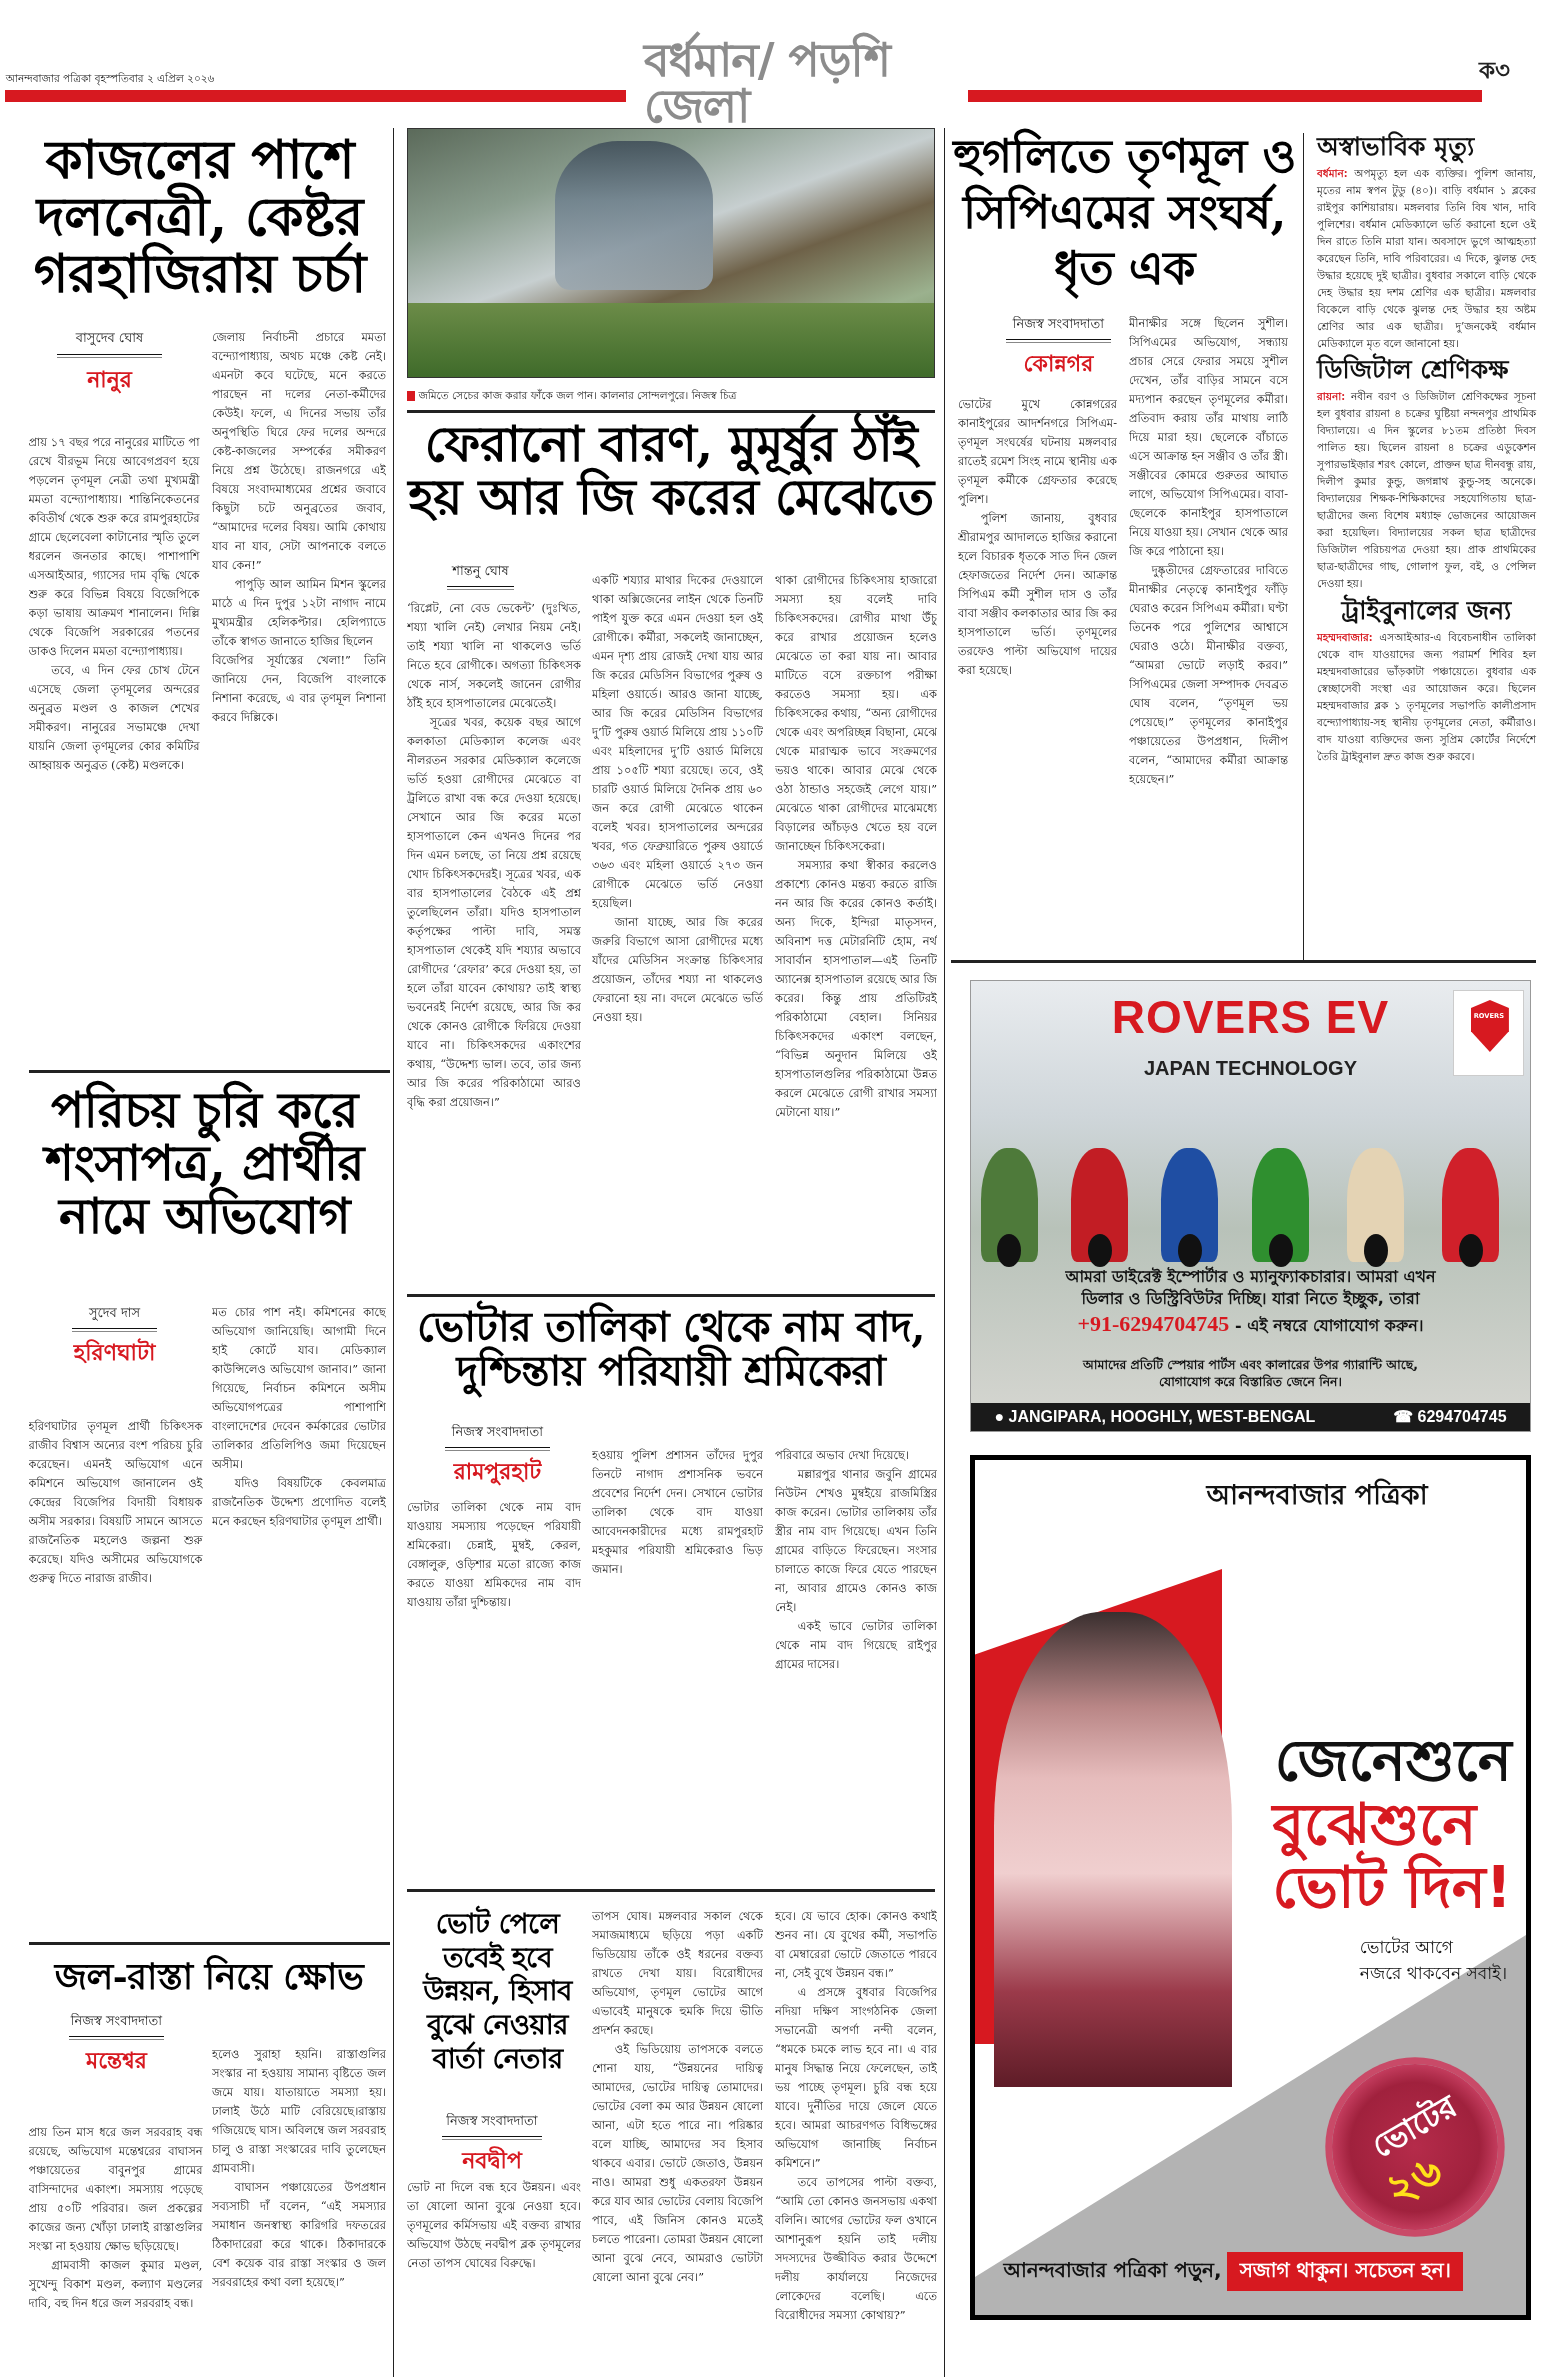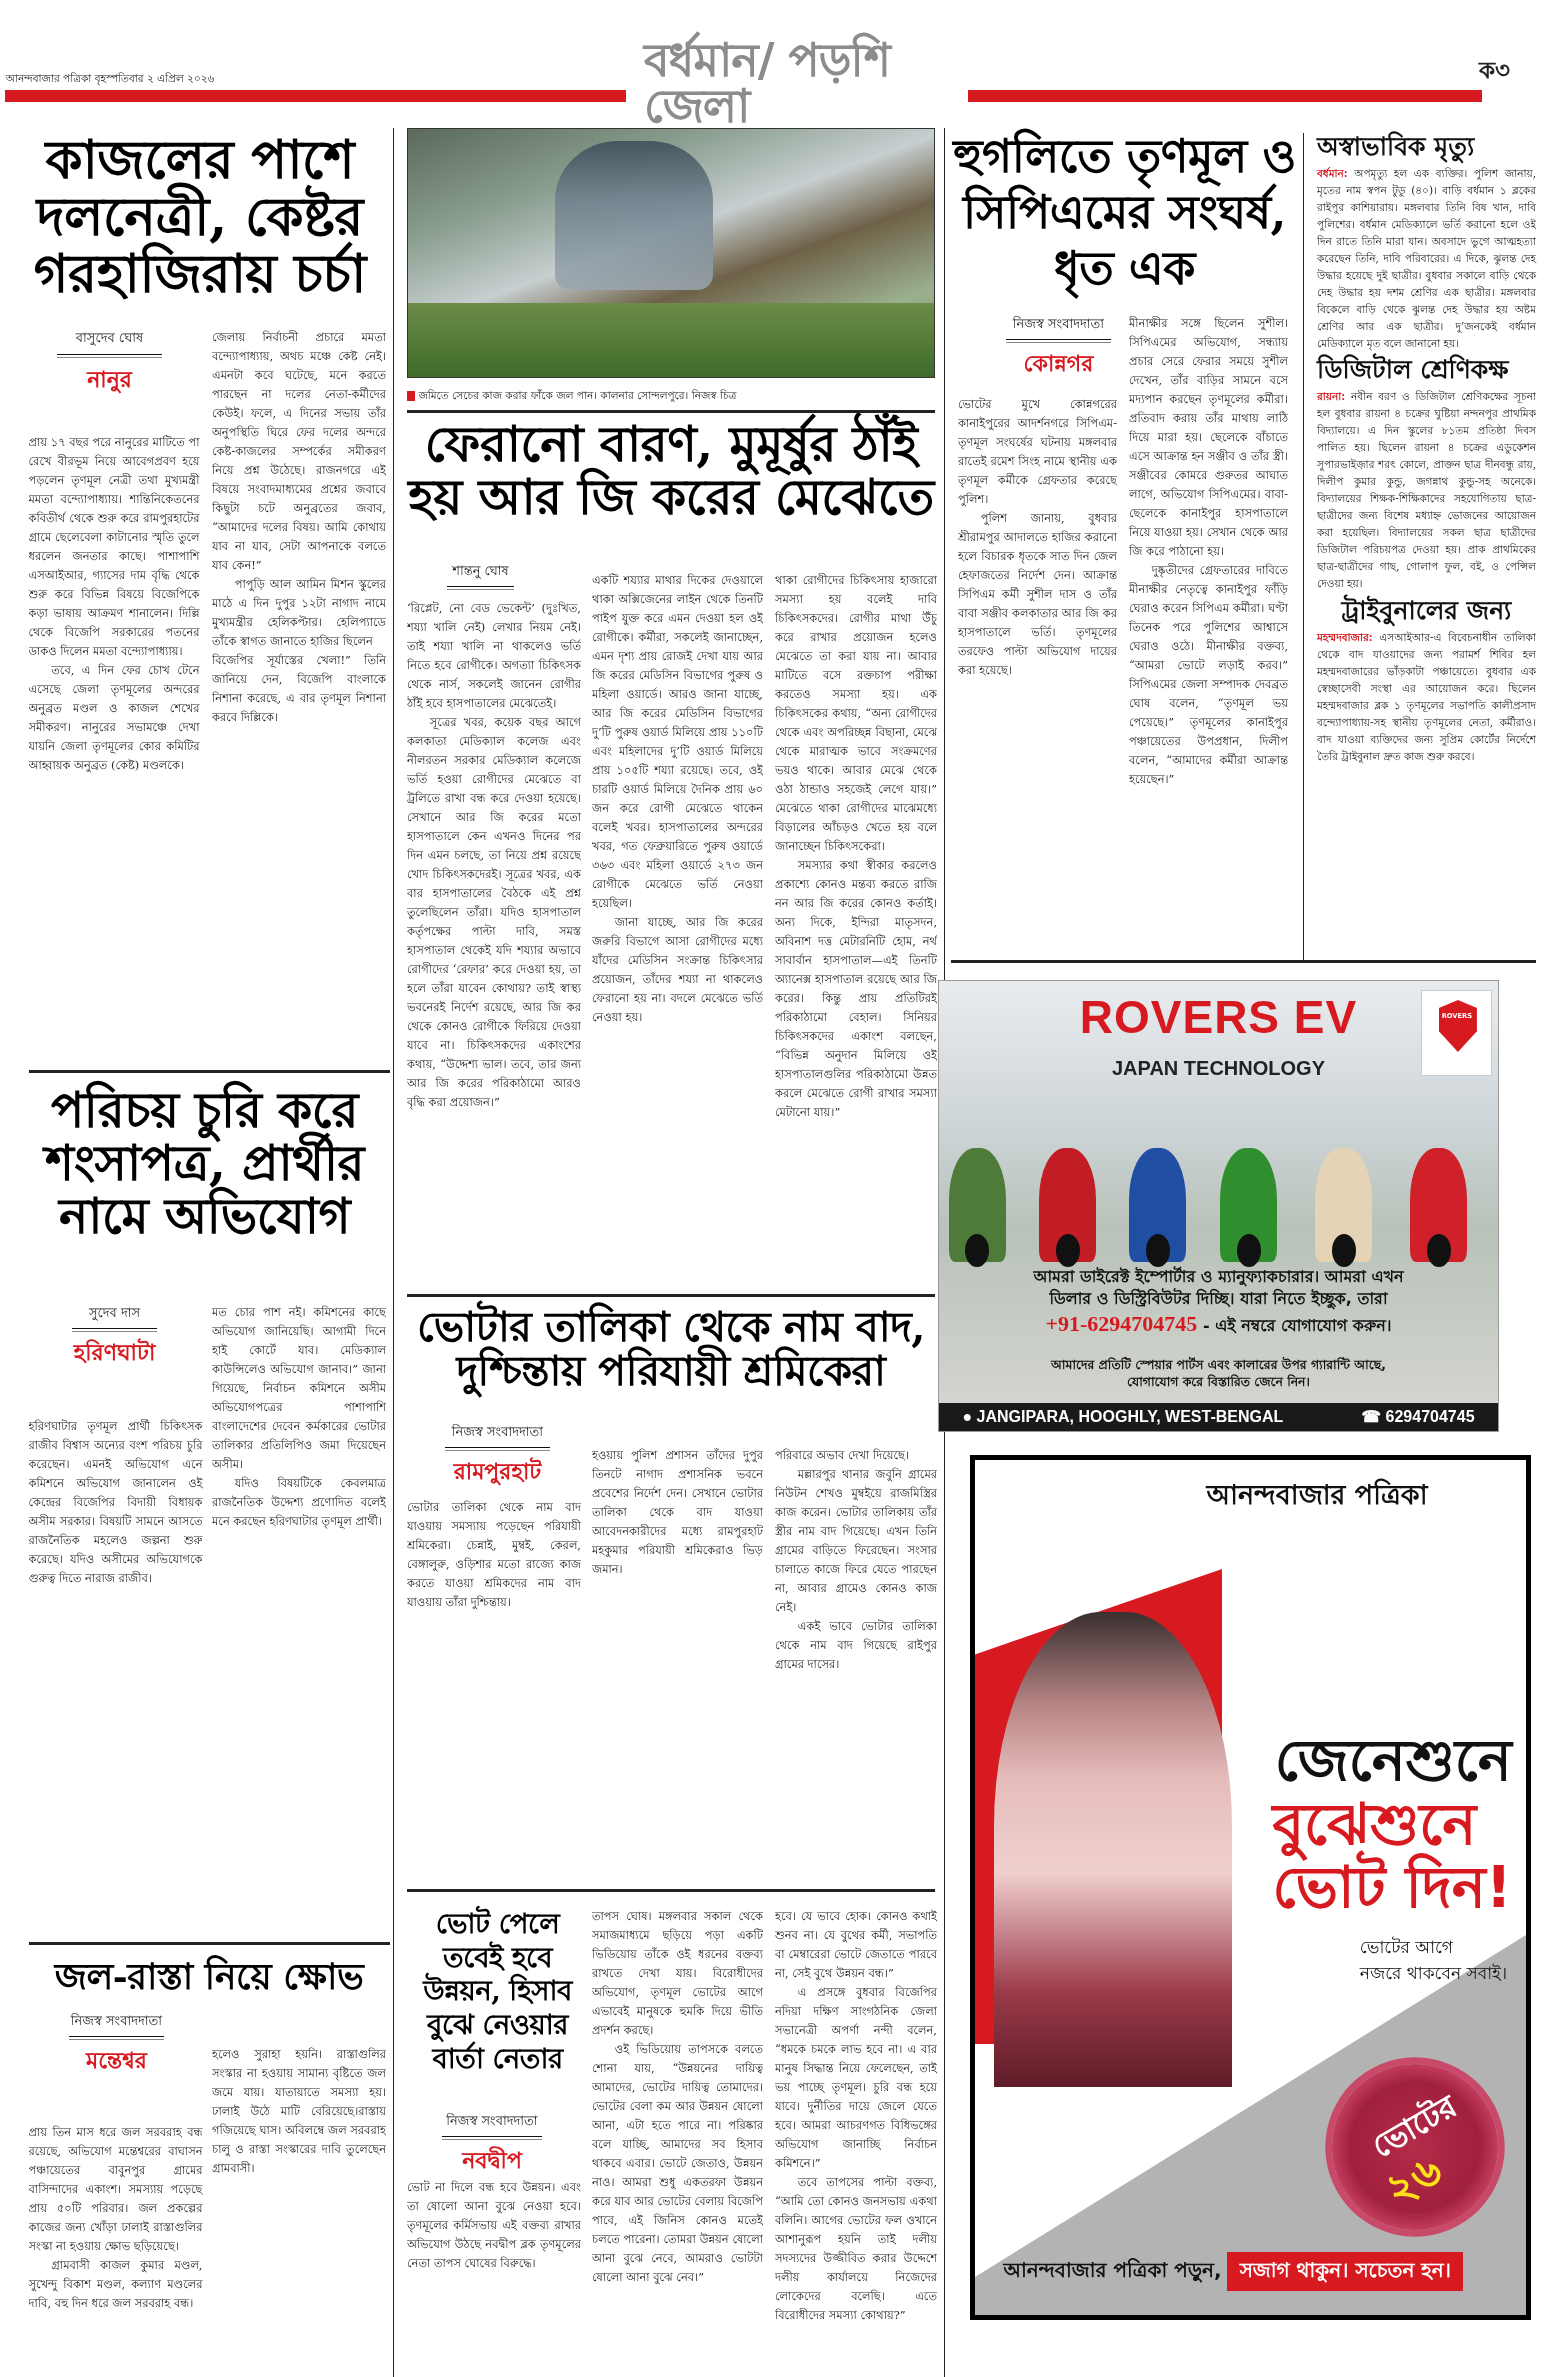--- a/index.html
+++ b/index.html
@@ -106,20 +106,21 @@
   <div class="byline">নিজস্ব সংবাদদাতা</div>
   <div class="byline-rule" style="margin:3.8px 0;"></div>
   <div class="dateline">মন্তেশ্বর</div>
 </div>
 <div class="abs body" style="left:28.5px;top:2123px;width:174px;height:257px;overflow:hidden;">
   <p>প্রায় তিন মাস ধরে জল সরবরাহ বন্ধ রয়েছে, অভিযোগ মন্তেশ্বরের বাঘাসন পঞ্চায়েতের বাবুনপুর গ্রামের বাসিন্দাদের একাংশ। সমস্যায় পড়েছে প্রায় ৫০টি পরিবার। জল প্রকল্পের কাজের জন্য খোঁড়া ঢালাই রাস্তাগুলির সংস্কা না হওয়ায় ক্ষোভ ছড়িয়েছে।</p>
   <p style="text-indent:2em;">গ্রামবাসী কাজল কুমার মণ্ডল, সুখেন্দু বিকাশ মণ্ডল, কল্যাণ মণ্ডলের দাবি, বহু দিন ধরে জল সরবরাহ বন্ধ।</p>
 </div>
 <div class="abs body" style="left:212px;top:2045px;width:174px;height:335px;overflow:hidden;">
   <p>হলেও সুরাহা হয়নি। রাস্তাগুলির সংস্কার না হওয়ায় সামান্য বৃষ্টিতে জল জমে যায়। যাতায়াতে সমস্যা হয়। ঢালাই উঠে মাটি বেরিয়েছে।রাস্তায় গজিয়েছে ঘাস। অবিলম্বে জল সরবরাহ চালু ও রাস্তা সংস্কারের দাবি তুলেছেন গ্রামবাসী।</p>
+  <p style="text-indent:2em;">বাঘাসন পঞ্চায়েতের উপপ্রধান সব্যসাচী দাঁ বলেন, “এই সমস্যার সমাধান জনস্বাস্থ্য কারিগরি দফতরের ঠিকাদারেরা করে থাকে। ঠিকাদারকে বেশ কয়েক বার রাস্তা সংস্কার ও জল সরবরাহের কথা বলা হয়েছে।”</p>
 </div>
 
 <div class="abs vrule" style="left:393px;top:128px;height:2254px;width:1.4px;"></div>
 
 <div class="abs photo" style="left:407px;top:128px;width:528px;height:250px;">
   <div class="man"></div>
   <div class="water"></div>
 </div>
 <div class="abs caption" style="left:407px;top:388px;width:528px;">
   <span class="sq"></span><span>জমিতে সেচের কাজ করার ফাঁকে জল পান। কালনার সোন্দলপুরে। নিজস্ব চিত্র</span>
@@ -219,21 +220,21 @@
     <div class="brief-head">ডিজিটাল শ্রেণিকক্ষ</div>
     <div class="body" style="font-size:10.5px;line-height:17px;margin-top:2.9px;"><span class="place">রায়না:</span> <span>নবীন বরণ ও ডিজিটাল শ্রেণিকক্ষের সূচনা হল বুধবার রায়না ৪ চক্রের ঘুষ্টিয়া নন্দনপুর প্রাথমিক বিদ্যালয়ে। এ দিন স্কুলের ৮১তম প্রতিষ্ঠা দিবস পালিত হয়। ছিলেন রায়না ৪ চক্রের এডুকেশন সুপারভাইজ়ার শরৎ কোলে, প্রাক্তন ছাত্র দীনবন্ধু রায়, দিলীপ কুমার কুন্ডু, জগন্নাথ কুন্ডু-সহ অনেকে। বিদ্যালয়ের শিক্ষক-শিক্ষিকাদের সহযোগিতায় ছাত্র-ছাত্রীদের জন্য বিশেষ মধ্যাহ্ন ভোজনের আয়োজন করা হয়েছিল। বিদ্যালয়ের সকল ছাত্র ছাত্রীদের ডিজিটাল পরিচয়পত্র দেওয়া হয়। প্রাক প্রাথমিকের ছাত্র-ছাত্রীদের গাছ, গোলাপ ফুল, বই, ও পেন্সিল দেওয়া হয়।</span></div>
   </div>
   <div style="margin-top:4.8px;">
     <div class="brief-head" style="text-align:center;">ট্রাইবুনালের জন্য</div>
     <div class="body" style="font-size:10.5px;line-height:17px;margin-top:2.9px;"><span class="place">মহম্মদবাজার:</span> <span>এসআইআর-এ বিবেচনাধীন তালিকা থেকে বাদ যাওয়াদের জন্য পরামর্শ শিবির হল মহম্মদবাজারের ভাঁড়কাটা পঞ্চায়েতে। বুধবার এক স্বেচ্ছাসেবী সংস্থা এর আয়োজন করে। ছিলেন মহম্মদবাজার ব্লক ১ তৃণমূলের সভাপতি কালীপ্রসাদ বন্দ্যোপাধ্যায়-সহ স্থানীয় তৃণমূলের নেতা, কর্মীরাও। বাদ যাওয়া ব্যক্তিদের জন্য সুপ্রিম কোর্টের নির্দেশে তৈরি ট্রাইবুনাল দ্রুত কাজ শুরু করবে।</span></div>
   </div>
 </div>
 <div class="abs hrule" style="left:951px;top:960px;width:585px;height:2.9px;"></div>
 
-<div class="abs rovers" style="left:938px;top:980px;width:561px;height:452px;">
+<div class="abs rovers" style="left:970px;top:980px;width:561px;height:452px;">
   <div class="title">ROVERS EV</div>
   <div class="tech">JAPAN TECHNOLOGY</div>
   <div class="logo">
     <div class="shield"></div>
     <div class="lbl">ROVERS</div>
   </div>
   <div style="position:absolute;left:0;top:157px;width:100%;height:124px;">
     <div class="scooter" style="left:9.5px;background:#4e7a3a;">
         <div class="wheel"></div>
       </div>

